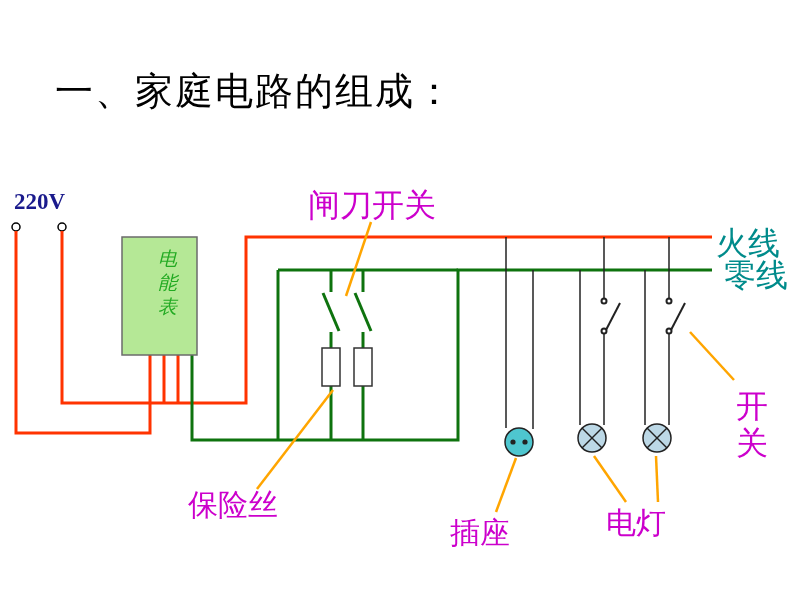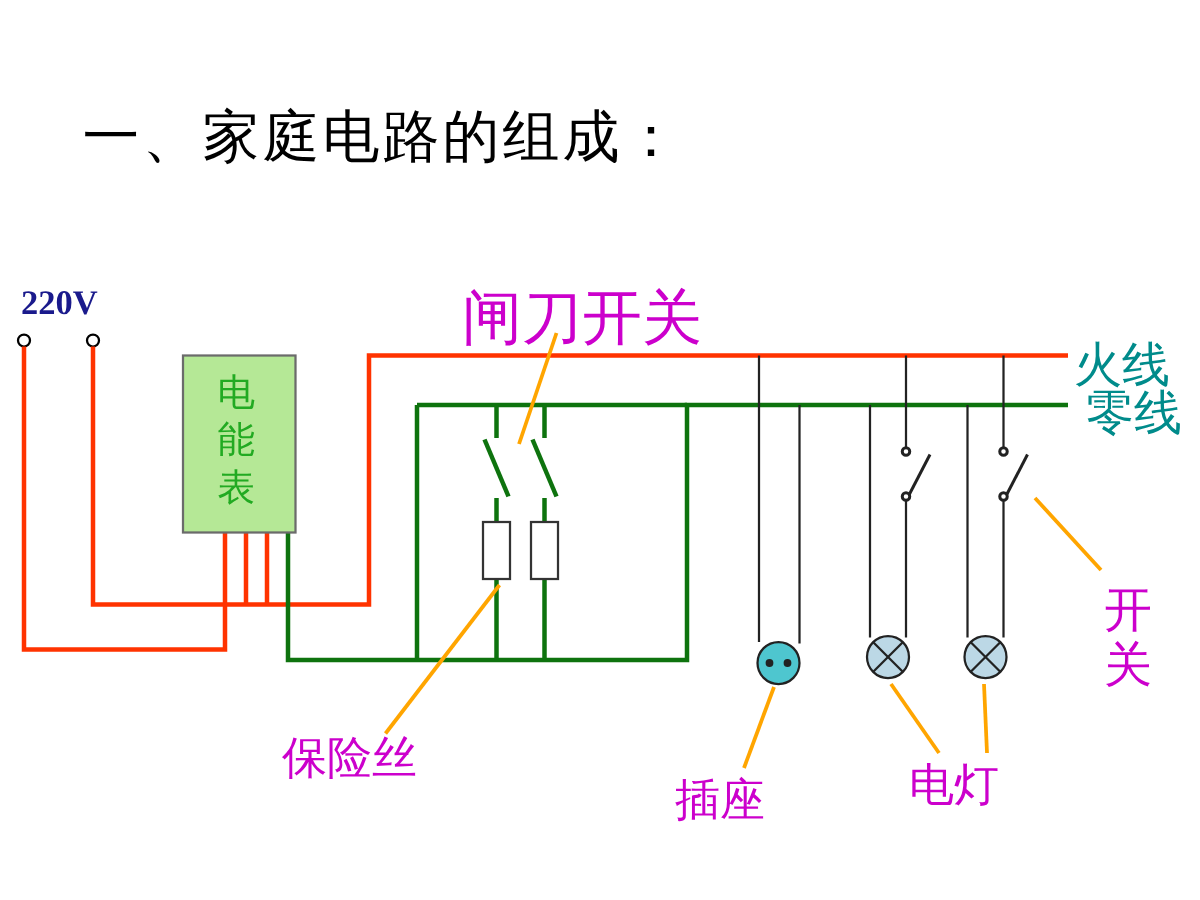--- a/index.html
+++ b/index.html
@@ -17,38 +17,39 @@
     font-size:38px;color:#000000;
     letter-spacing:2px;
   }
   .voltage{
     left:14px;top:189px;
     font-size:23px;font-weight:bold;
     color:var(--voltage_navy);
     text-align:center;
   }
   .magenta{color:var(--label_magenta);font-size:30px;}
-  .knife-switch-label{left:308px;top:184px;font-size:40px;}
+  .knife-switch-label{left:308px;top:184px;font-size:32px;}
   .fuse-label{left:188px;top:485px;}
   .socket-label{left:450px;top:513px;}
   .lamp-label{left:606px;top:503px;}
   .wall-switch-label{
     left:736px;top:388px;
     width:36px;white-space:normal;
     line-height:1.15;font-size:32px;
   }
   .teal{color:var(--wire_label_teal);font-size:32px;}
   .live-wire-label{left:716px;top:222px;}
   .neutral-wire-label{left:684px;top:254px;margin-left:40px;}
   .meter-label{
-    left:145px;top:247px;
+    left:158px;top:247px;
     width:30px;white-space:normal;
-    font-size:25px;line-height:1.25;
+    font-size:19px;line-height:1.25;
     color:var(--meter_text);
     font-family:"Liberation Sans", sans-serif;
+    font-style:italic;
   }
   .live{stroke:var(--live_wire);}
   .neutral{stroke:var(--neutral_wire);}
   .branch{stroke:#222222;}
   .pointer{stroke:var(--pointer_orange);}
 </style>
 </head>
 <body>
 
 <div id="slide">

